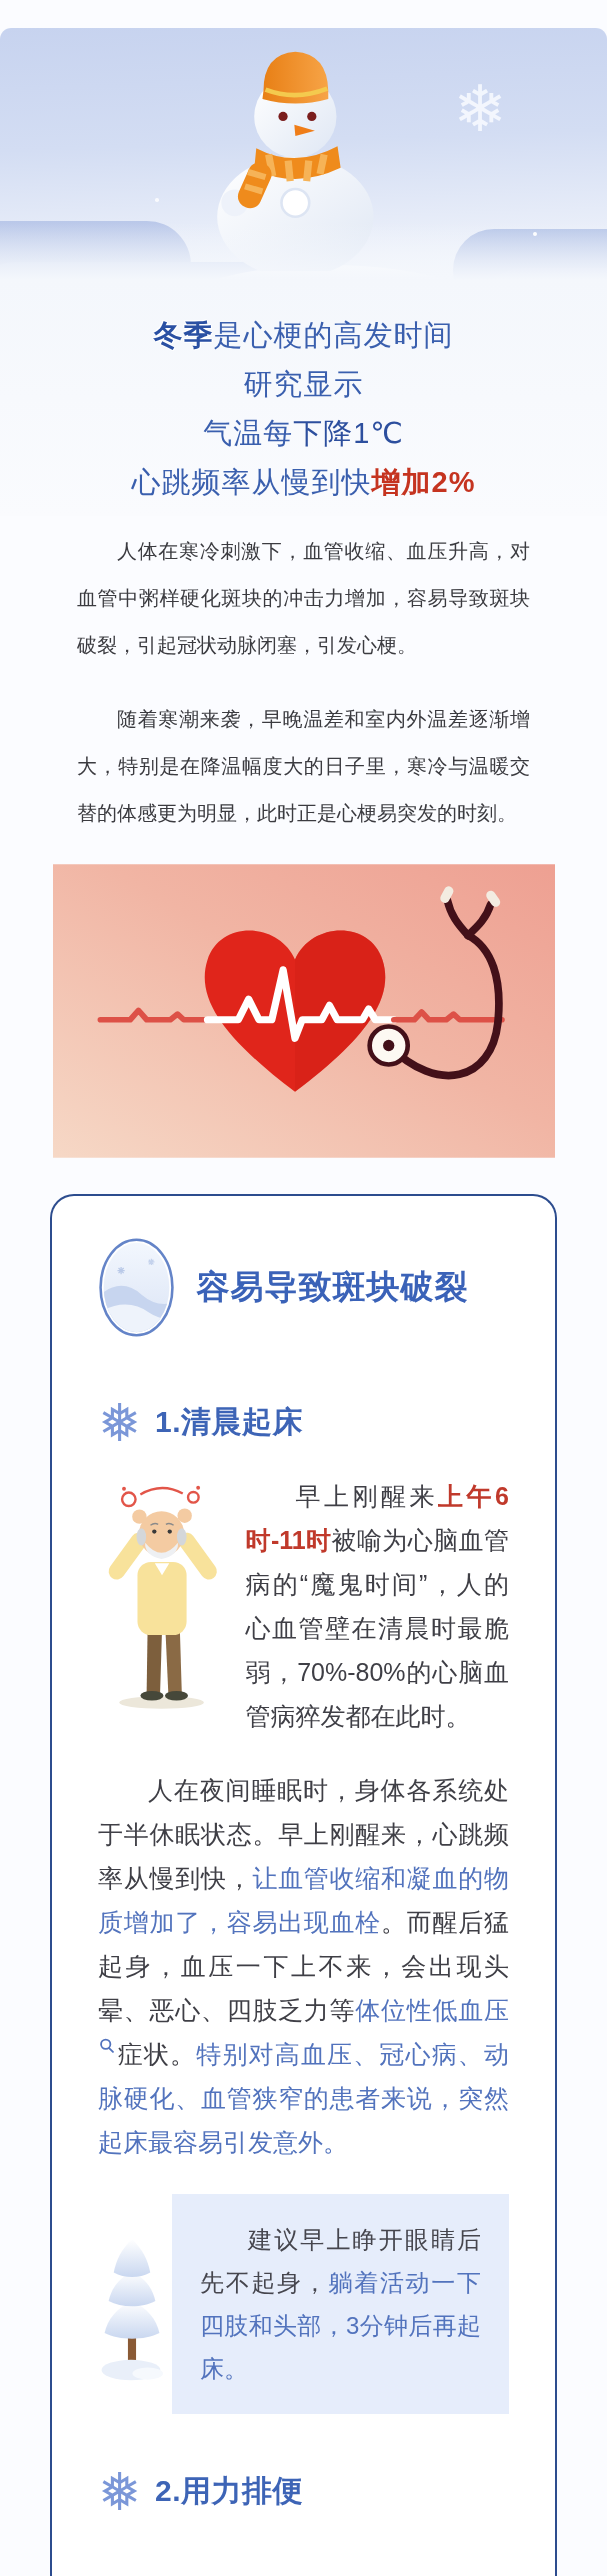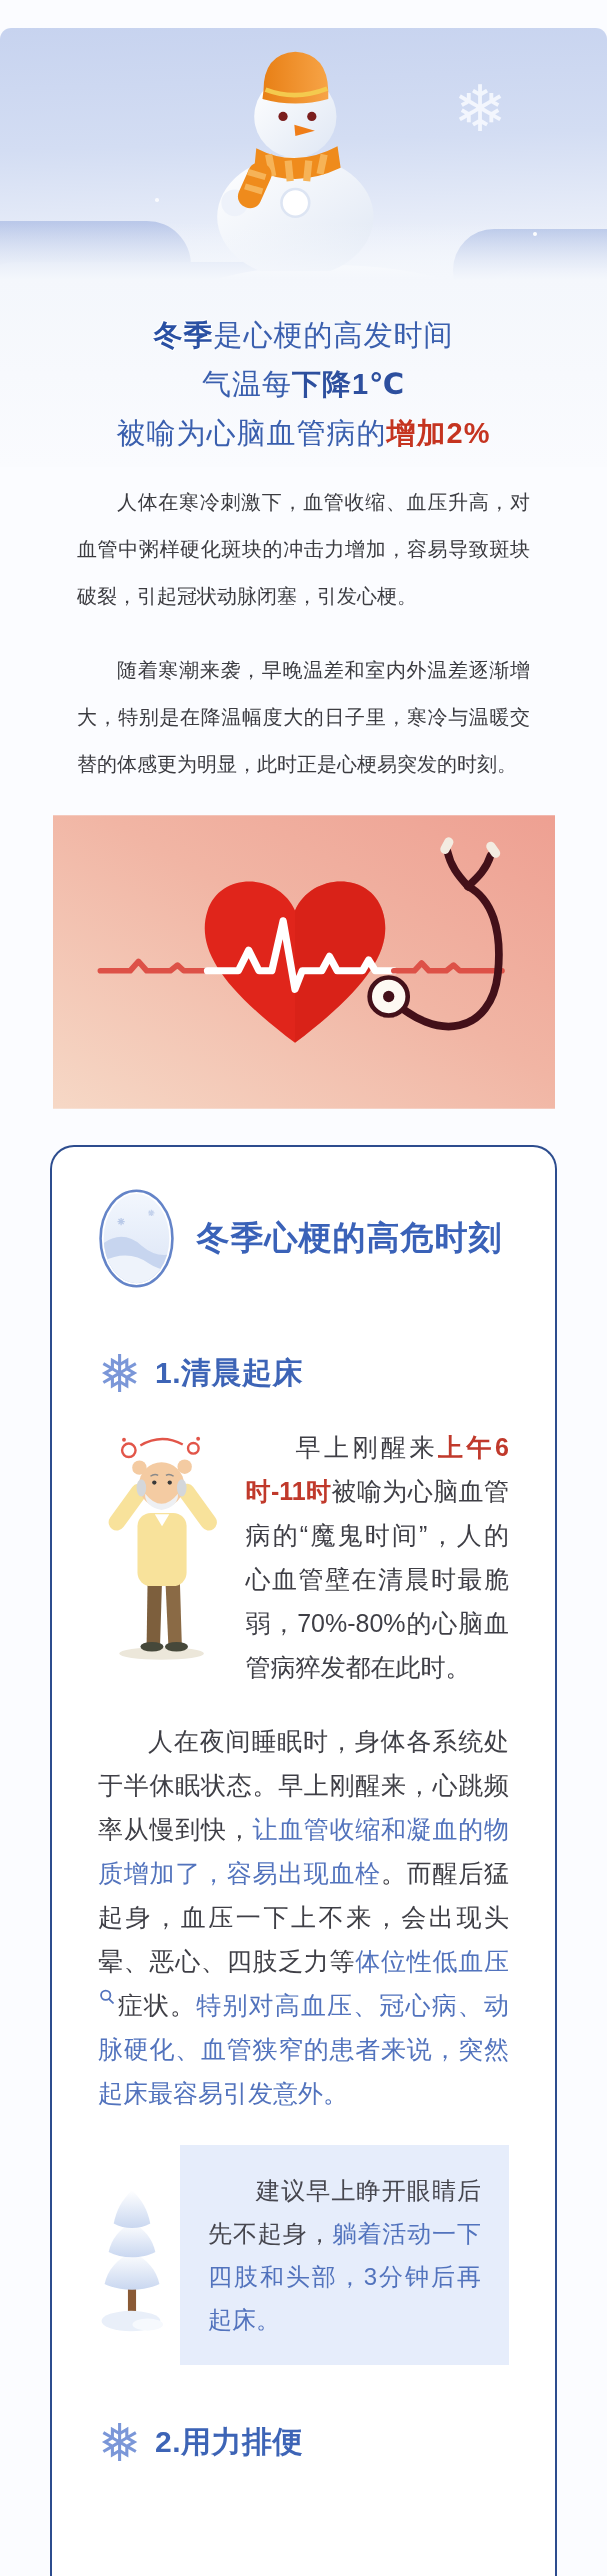--- a/index.html
+++ b/index.html
@@ -25,21 +25,21 @@
          background:linear-gradient(180deg,rgba(244,247,252,0),#f4f7fc);}
   .hero-flake{position:absolute;left:453px;top:44px;font-size:64px;color:#f6f9ff;opacity:.92;}
   .dot{position:absolute;border-radius:50%;background:#ffffff;}
   .snowman{position:absolute;left:50%;transform:translateX(-54%);bottom:9.3px;}
   
   .titles{padding:31px 0 9.3px 0;text-align:center;
     background:linear-gradient(180deg,#f4f7fc 0%,#fafbfe 100%);}
   .t-line{font-size:29px;line-height:49px;color:#3a5fae;font-weight:500;letter-spacing:1px;}
   .t-em{font-weight:800;color:#2a50a3;
         text-shadow:1px 0 0 #fff,-1px 0 0 #fff,0 1px 0 #fff,0 -1px 0 #fff,1px 1px 0 #fff,-1px -1px 0 #fff;}
-  .t-bold{font-weight:700;color:#2d4f9e;}
+  .t-bold{font-weight:400;color:#2d4f9e;}
   .t-red{font-weight:800;color:#c53420;text-align:center;}
   
   .body-p{width:453px;margin:0 auto 27px auto;font-size:20px;line-height:47px;color:#3b3b40;
           text-align:justify;text-indent:2em;}
   .intro-paras{padding-top:11.3px;}
   
   .heart-panel{width:502px;margin:15.5px auto 36px auto;display:block;}
   
   .card{
     width:507px;margin:0 auto;box-sizing:border-box;
@@ -50,21 +50,21 @@
   .card-head{display:flex;align-items:center;gap:21.6px;margin:5.2px 0 59px 0;}
   .card-title{margin:0;font-size:33px;font-weight:800;color:#3a62b8;letter-spacing:1px;}
   .sect-head{display:flex;align-items:center;gap:13.4px;margin:0 0 25px 0;}
   .flake-ic{font-size:52px;line-height:52px;color:#7b97d8;}
   .sect-title{margin:0;font-size:30px;font-weight:800;color:#3d64b6;letter-spacing:0.5px;text-align:center;}
   .cpara{font-size:25px;line-height:44px;color:#3f3f46;text-align:justify;text-indent:2em;margin:0 0 30px 0;}
   .sect-body::after{content:"";display:block;clear:both;}
   .ill-left{float:left;margin:3.1px 17.5px 5.2px 0;}
   .sb{color:#5273bd;}
   .sr{color:#c0392b;font-weight:700;}
-  .advice-row{display:flex;align-items:center;gap:14px;margin:0 0 52px 0;clear:both;}
+  .advice-row{display:flex;align-items:center;gap:6px;margin:0 0 52px 0;clear:both;}
   .tree-col{flex:0 0 68px;display:flex;justify-content:center;}
   .advice-box{flex:1;background:#e6edfb;padding:24px 28px;}
   .advice-box p{margin:0;font-size:24px;line-height:43px;color:#46464e;text-align:justify;text-indent:2em;}
   .q-ic{display:inline-block;vertical-align:super;margin:0 2.1px 0 1px;}
   .sect{margin-bottom:5.2px;}
 </style>
 </head>
 <body>
 
 <div class="canvas">
@@ -103,22 +103,23 @@
       <rect x="108" y="238" width="46" height="92" rx="22" transform="rotate(24 131 284)" fill="#ef8b1c"></rect>
       <path d="M118,258 l34,10 M112,286 l34,10" stroke="#f6b357" stroke-width="12"></path>
       <circle cx="210" cy="318" r="27" fill="#ffffff"></circle>
       <circle cx="210" cy="318" r="27" fill="none" stroke="#dde5f3" stroke-width="5"></circle>
     </svg>
     <div class="hero-fade"></div>
   </div>
 
   <div class="titles">
     <div class="t-line"><span class="t-em">冬季</span><span>是心梗的高发时间</span></div>
+    <div class="t-line">研究显示</div>
     <div class="t-line"><span>气温每</span><span class="t-bold">下降1℃</span></div>
-    <div class="t-line"><span>被喻为心脑血管病的</span><span class="t-red">增加2%</span></div>
+    <div class="t-line"><span>心跳频率从慢到快</span><span class="t-red">增加2%</span></div>
   </div>
 
   <div class="intro-paras">
     <p class="body-p">人体在寒冷刺激下，血管收缩、血压升高，对血管中粥样硬化斑块的冲击力增加，容易导致斑块破裂，引起冠状动脉闭塞，引发心梗。</p>
     <p class="body-p">随着寒潮来袭，早晚温差和室内外温差逐渐增大，特别是在降温幅度大的日子里，寒冷与温暖交替的体感更为明显，此时正是心梗易突发的时刻。</p>
   </div>
 
   <svg class="heart-panel" width="502" height="294" viewBox="0 0 975 570">
     <defs>
       <linearGradient id="pinkG" x1="0" y1="1" x2="1" y2="0">
@@ -157,21 +158,21 @@
         </defs>
         <ellipse cx="75" cy="98" rx="70" ry="93" fill="#ffffff" stroke="#6484c8" stroke-width="5"></ellipse>
         <g clip-path="url(#ovalClip)">
           <rect x="0" y="0" width="150" height="196" fill="url(#skyG)"></rect>
           <path d="M-10,125 Q40,72 85,112 Q120,142 160,122 L160,200 L-10,200 Z" fill="#c7d5ef"></path>
           <path d="M-10,155 Q50,112 100,147 Q132,168 160,152 L160,200 L-10,200 Z" fill="#eef3fb"></path>
           <path d="M45,58 l0,14 M38,65 l14,0 M40,60 l10,10 M50,60 l-10,10" stroke="#b9c9e8" stroke-width="2.5"></path>
           <path d="M104,42 l0,12 M98,48 l12,0 M99,44 l9,9 M108,44 l-9,9" stroke="#c4d2ec" stroke-width="2.5"></path>
         </g>
       </svg>
-      <h2 class="card-title">冬季心梗的高危时刻</h2>
+      <h2 class="card-title">容易导致斑块破裂</h2>
     </div>
 
     <div class="sect">
       <div class="sect-head">
         <span class="flake-ic">❅</span>
         <h3 class="sect-title">1.清晨起床</h3>
       </div>
       <div class="sect-body">
         <svg class="ill-left" width="130" height="242" viewBox="0 0 270 470">
           <ellipse cx="132" cy="452" rx="88" ry="13" fill="#ece7da"></ellipse>

